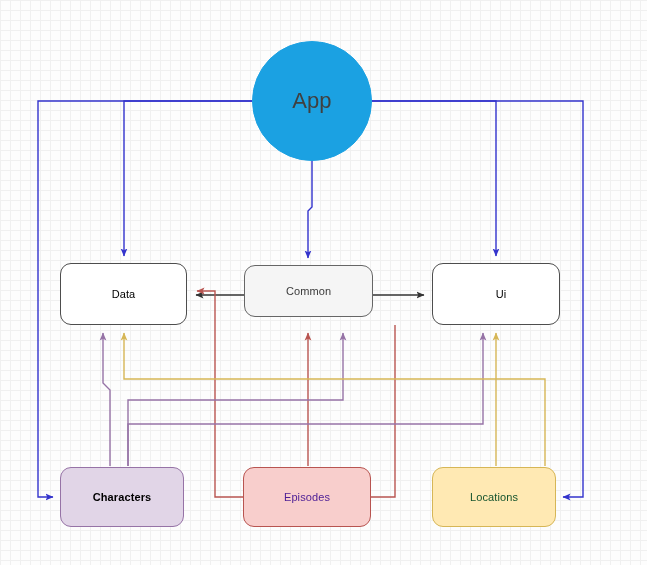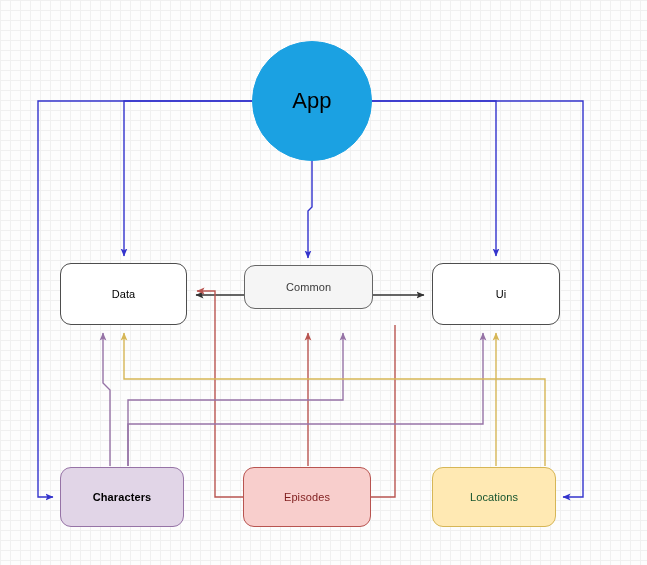--- a/index.html
+++ b/index.html
@@ -116,40 +116,40 @@
 
     <g fill="none" stroke="#d6b656" stroke-width="1.4">
 
       <path d="M 496 466 L 496 333" marker-end="url(#ah-yellow)"></path>
 
       <path d="M 545 466 L 545 379 L 124 379 L 124 333" marker-end="url(#ah-yellow)"></path>
     </g>
   </svg>
 
   <div class="node node-circle" style="left:252px; top:41px; width:120px; height:120px; background:#1ba1e2; border:1px solid #1ba1e2;">
-    <span class="label" style="color:#000000; font-size:22px;">App</span>
+    <span class="label" style="color:#404040; font-size:22px;">App</span>
   </div>
 
   <div class="node node-rect" style="left:60px; top:263px; width:127px; height:62px; background:#ffffff; border:1.6px solid #4d4d4d;">
     <span class="label" style="color:#000000;">Data</span>
   </div>
 
-  <div class="node node-rect" style="left:244px; top:265px; width:129px; height:44px; background:#f5f5f5; border:1.3px solid #666666;">
+  <div class="node node-rect" style="left:244px; top:265px; width:129px; height:52px; background:#f5f5f5; border:1.3px solid #666666;">
     <span class="label" style="color:#3a3a3a;">Common</span>
   </div>
 
   <div class="node node-rect" style="left:432px; top:263px; width:128px; height:62px; background:#ffffff; border:1.6px solid #4d4d4d;padding-left:10px;">
     <span class="label" style="color:#000000;">Ui</span>
   </div>
 
   <div class="node node-rect" style="left:60px; top:467px; width:124px; height:60px; background:#e1d5e7; border:1.4px solid #9673a6;font-weight:bold;">
     <span class="label" style="color:#000000;">Characters</span>
   </div>
 
   <div class="node node-rect" style="left:243px; top:467px; width:128px; height:60px; background:#f8cecc; border:1.4px solid #b85450;">
-    <span class="label" style="color:#7f1d1d;">Episodes</span>
+    <span class="label" style="color:#4c1d95;">Episodes</span>
   </div>
 
   <div class="node node-rect" style="left:432px; top:467px; width:124px; height:60px; background:#ffe9b3; border:1.4px solid #d6b656;">
     <span class="label" style="color:#14532d;">Locations</span>
   </div>
 
 </div>
 
 </body></html>

